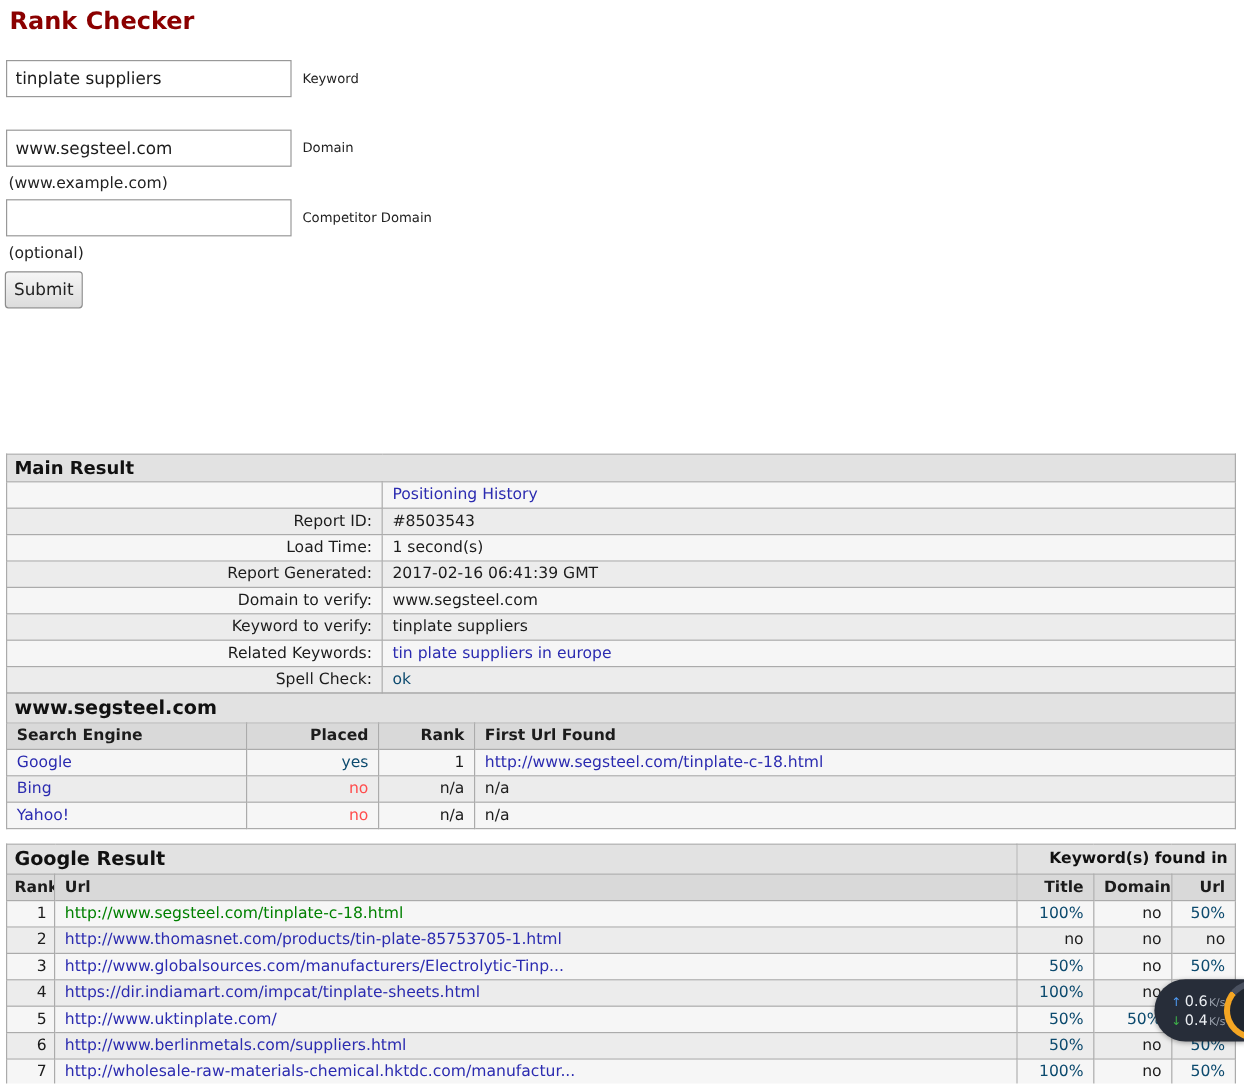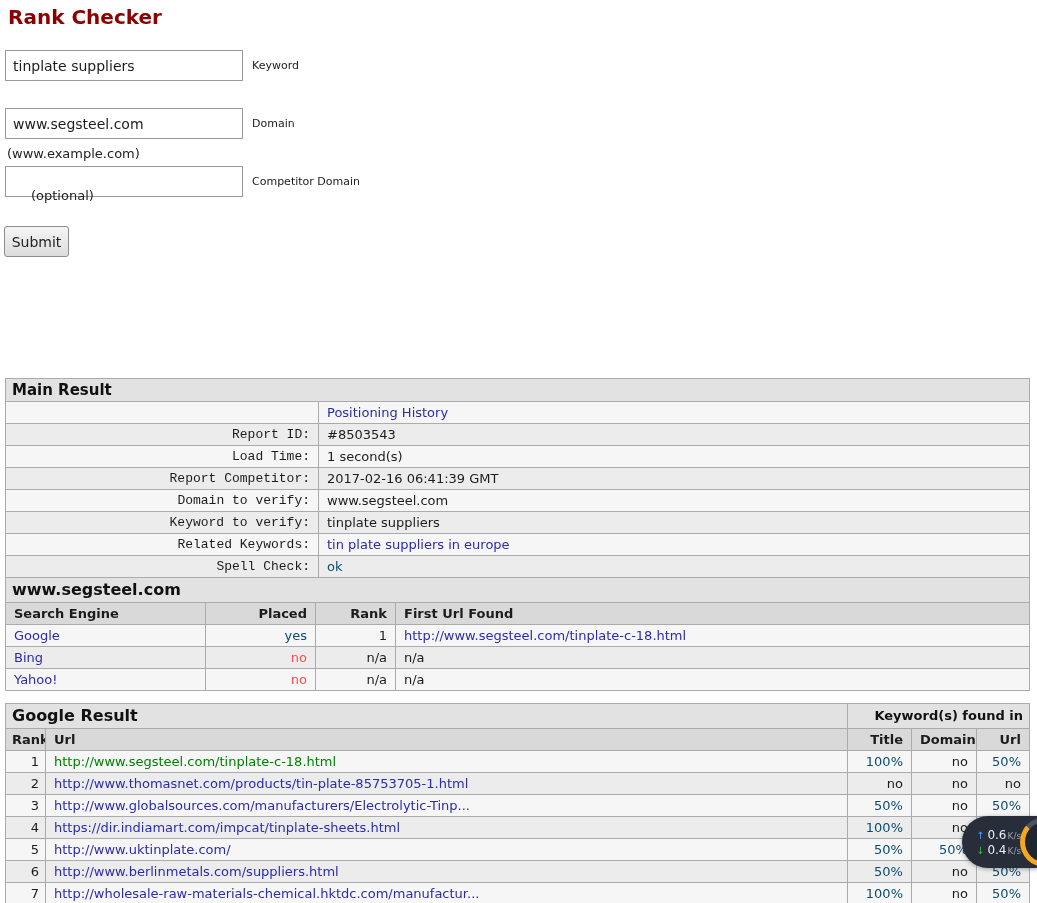--- a/index.html
+++ b/index.html
@@ -16,42 +16,42 @@
   }
   #keyword-input   { top:50px; }
   #domain-input    { top:108px; }
   #competitor-input{ top:166px; }
   .field-label { position:absolute; left:252px; font-size:11px; color:#222; }
   #keyword-label    { top:59px; }
   #domain-label     { top:117px; }
   #competitor-label { top:175px; }
   .hint { position:absolute; left:7px; font-size:13px; color:#222; }
   #domain-hint     { top:146px; }
-  #competitor-hint { top:188px;margin-left:24px; }
+  #competitor-hint { top:204px; }
   .submit-btn {
     position:absolute; left:4px; top:226px; width:65px; height:31px;
     font-size:14px; font-family:inherit; color:#222; text-align:center;
     background:linear-gradient(#f6f6f6,#dcdcdc); border:1px solid #8d8d8d; border-radius:3px;
   }
   
   .tables { position:absolute; left:5px; width:951px; }
   #upper-tables  { top:378px; }
   #google-tables { top:703px; }
   table { border-collapse:collapse; width:1025px; table-layout:fixed; }
   table + table { margin-top:-1px; }
   td,th {
     border:1px solid #ababab; padding:3px 8px 2px; font-size:13px; line-height:16px;
     text-align:left; white-space:nowrap; overflow:hidden; font-weight:normal; color:#1c1c1c;
   }
   tr.section-header td { background:#e2e2e2; font-weight:bold; font-size:15px; line-height:18px; padding:2px 6px; color:#111; }
   tr.big-header td { font-size:16px; line-height:20px; }
   tr.col-header th { background:#d9d9d9; font-weight:bold; }
   tr.r-odd  td { background:#f6f6f6; }
   tr.r-even td { background:#ececec; }
-  .label-cell { text-align:right;font-family:Liberation Mono, monospace; }
+  .label-cell { text-align:right; }
   .center { text-align:right; }
   .right  { text-align:right; }
   .green { color:#0c4a6e; }
   .red   { color:#ff4d4d; }
   a.link { color:#2b2bb0; text-decoration:none; cursor:pointer; }
   a.green-link { color:#008000; text-decoration:none; cursor:pointer; }
   .gr-title { color:#00008b; }
   #google-tables col.c-rank { width:40px; }
   #google-tables td.rank-cell { padding:3px 6px 2px; }
   
@@ -107,21 +107,21 @@
         </tr>
         <tr class="r-even">
           <td class="label-cell">Report ID:</td>
           <td>#8503543</td>
         </tr>
         <tr class="r-odd">
           <td class="label-cell">Load Time:</td>
           <td>1 second(s)</td>
         </tr>
         <tr class="r-even">
-          <td class="label-cell">Report Competitor:</td>
+          <td class="label-cell">Report Generated:</td>
           <td>2017-02-16 06:41:39 GMT</td>
         </tr>
         <tr class="r-odd">
           <td class="label-cell">Domain to verify:</td>
           <td>www.segsteel.com</td>
         </tr>
         <tr class="r-even">
           <td class="label-cell">Keyword to verify:</td>
           <td>tinplate suppliers</td>
         </tr>

